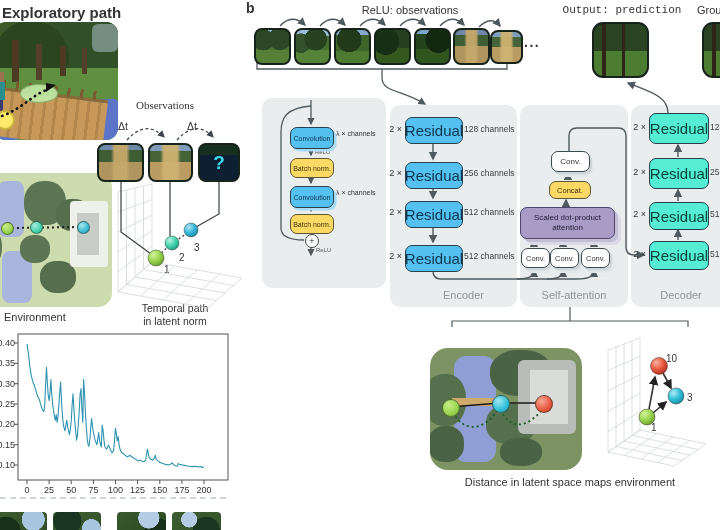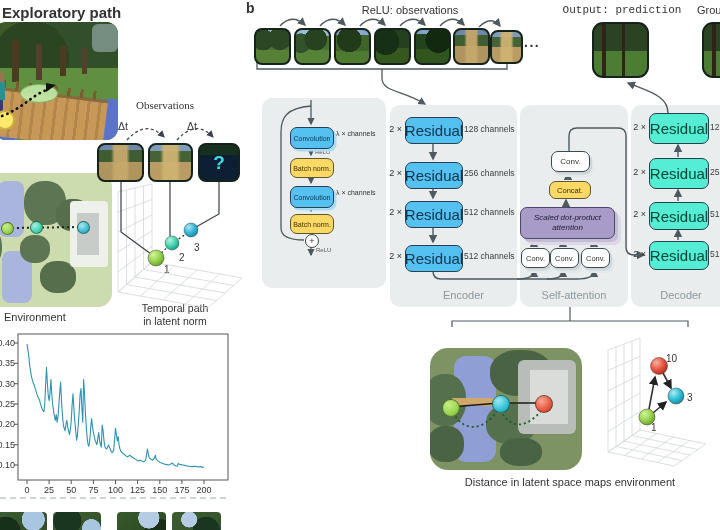--- a/index.html
+++ b/index.html
@@ -11,21 +11,21 @@
   .panel{position:absolute;background:#e9edee;border-radius:10px;z-index:0;}
   .blk{position:absolute;display:flex;align-items:center;justify-content:center;
        border:1.5px solid #28404d;border-radius:7px;font-size:15px;z-index:10;}
   .blue{background:#55c1f0;color:#0d3550;}
   .cyan{background:#55eed5;color:#074437;}
   .yellow{background:#fbd964;border-color:#5c5632;color:#3c3410;}
   .white{background:#fff;border-color:#3c4a50;color:#333;text-align:center;}
   .purple{background:#a89bc7;border-color:#4e4668;color:#1f1b33;font-size:8px;line-height:1.2;text-align:center;}
   .halo{box-shadow:2.5px 2.5px 0 #aadcf5;}
   .stack{box-shadow:2px 2.5px 0 #cfd6d9,4px 5px 0 #e3e8ea;}
-  .stackp{box-shadow:3px 3px 0 #c4bdd6,6px 6px 0 #ddd8e8;font-style:italic;}
+  .stackp{box-shadow:3px 3px 0 #c4bdd6,6px 6px 0 #ddd8e8;}
   .rep{position:absolute;font-size:9px;color:#333;text-align:right;z-index:10;}
   .chan{position:absolute;font-size:8.5px;color:#3d3d3d;white-space:nowrap;z-index:10;}
   .mc{position:absolute;border:2.5px solid #16231a;border-radius:8px;z-index:10;}
   .mc-f1{background:radial-gradient(circle at 22% 30%,#2c4723 0 30%,rgba(0,0,0,0) 31%),radial-gradient(circle at 72% 26%,#2c4723 0 33%,rgba(0,0,0,0) 34%),linear-gradient(180deg,#8fb3d6 0 24%,#4a7136 24% 60%,#568036 60%);}
   .mc-f2{background:radial-gradient(circle at 60% 28%,#27421f 0 36%,rgba(0,0,0,0) 37%),radial-gradient(circle at 15% 40%,#33512a 0 28%,rgba(0,0,0,0) 29%),linear-gradient(180deg,#9cbcd9 0 18%,#47702f 18% 62%,#578339 62%);}
   .mc-f3{background:radial-gradient(circle at 40% 30%,#203a1a 0 40%,rgba(0,0,0,0) 41%),linear-gradient(180deg,#87a8cc 0 15%,#3f6429 15% 65%,#4f7a31 65%);}
   .mc-d1{background:radial-gradient(circle at 30% 35%,#163015 0 42%,rgba(0,0,0,0) 43%),linear-gradient(180deg,#24401f 0 55%,#35581f 55%);}
   .mc-d2{background:radial-gradient(circle at 68% 30%,#12280f 0 40%,rgba(0,0,0,0) 41%),linear-gradient(180deg,#7da6c9 0 12%,#23431c 12% 58%,#31551e 58%);}
   .mc-s1{background:linear-gradient(90deg,rgba(0,0,0,0) 28%,rgba(197,168,106,.95) 36% 64%,rgba(0,0,0,0) 72%),linear-gradient(180deg,#6d88a8 0 14%,#3f5d33 14% 48%,#b0945e 48%);}
   .mc-s2{background:linear-gradient(90deg,rgba(0,0,0,0) 25%,rgba(206,178,114,.95) 34% 66%,rgba(0,0,0,0) 75%),linear-gradient(180deg,#7f9cba 0 16%,#466337 16% 50%,#ba9c63 50%);}

